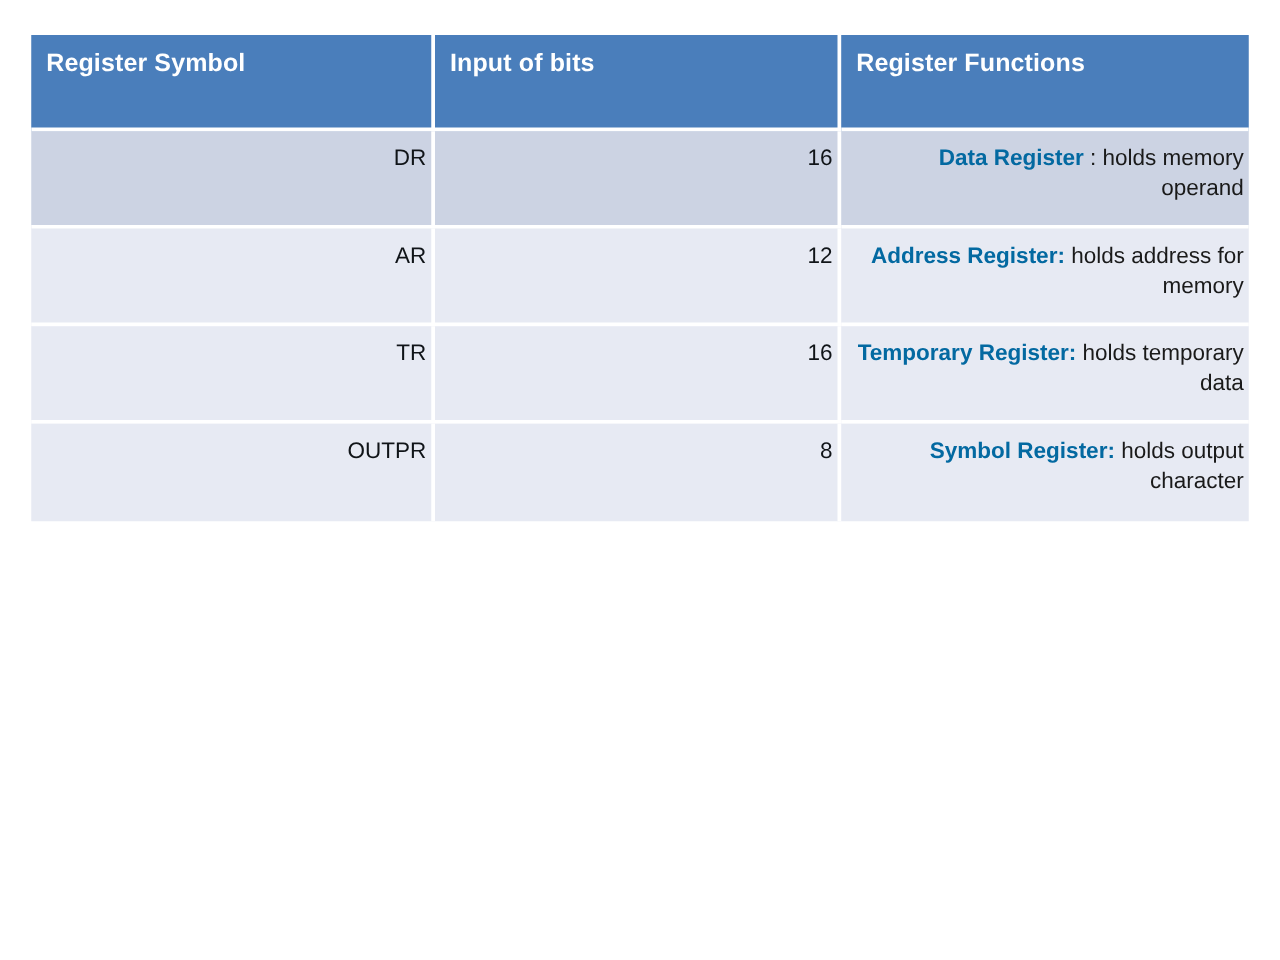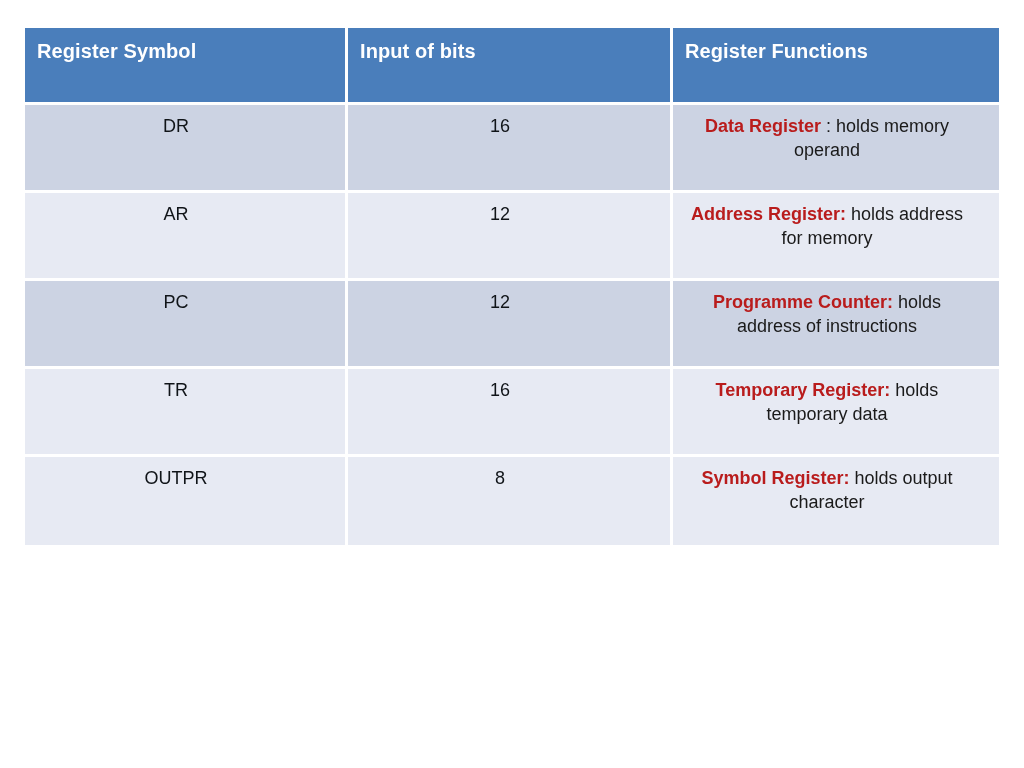--- a/index.html
+++ b/index.html
@@ -53,24 +53,24 @@
     letter-spacing: 0.1px;
   }
   .register-table thead th:last-child {
     border-right: none;
   }
 
   
   .register-table tbody td {
     font-size: 18px;
     color: #101418;
-    text-align: center;
+    text-align: right;
     vertical-align: top;
-    padding: 10px 30px 0 12px;
-    height: 88px;
+    padding: 10px 4px 0 12px;
+    height: 78px;
     box-sizing: border-box;
     border-right: 3px solid #ffffff;
     border-bottom: 3px solid #ffffff;
     line-height: 1.32;
     overflow: hidden;
   }
   .register-table tbody td:last-child {
     border-right: none;
   }
   .register-table tbody tr:last-child td {
@@ -79,21 +79,21 @@
 
   
   .register-table tbody tr.band-dark td  { background: #ccd3e3; }
   .register-table tbody tr.band-light td { background: #e7eaf3; }
 
   .cell-symbol { white-space: nowrap; }
   .cell-bits   { white-space: nowrap; }
 
   .fn-name {
     font-weight: bold;
-    color: #b91c1c;
+    color: #0369a1;
   }
   .fn-desc {
     font-weight: normal;
     color: #1a1a1a;
   }
 </style>
 </head>
 <body>
 
 <div class="slide">
@@ -122,25 +122,20 @@
       </tr>
 
       <tr class="band-light">
         <td class="cell-symbol">AR</td>
         <td class="cell-bits">12</td>
         <td class="cell-function"><span class="fn-name">Address Register:</span><span class="fn-desc"> holds address for memory</span></td>
       </tr>
 
 
 
-      <tr class="band-dark">
-        <td class="cell-symbol">PC</td>
-        <td class="cell-bits">12</td>
-        <td class="cell-function"><span class="fn-name">Programme Counter:</span><span class="fn-desc"> holds address of instructions</span></td>
-      </tr>
 
       <tr class="band-light">
         <td class="cell-symbol">TR</td>
         <td class="cell-bits">16</td>
         <td class="cell-function"><span class="fn-name">Temporary Register:</span><span class="fn-desc"> holds temporary data</span></td>
       </tr>
 
 
       <tr class="band-light">
         <td class="cell-symbol">OUTPR</td>

